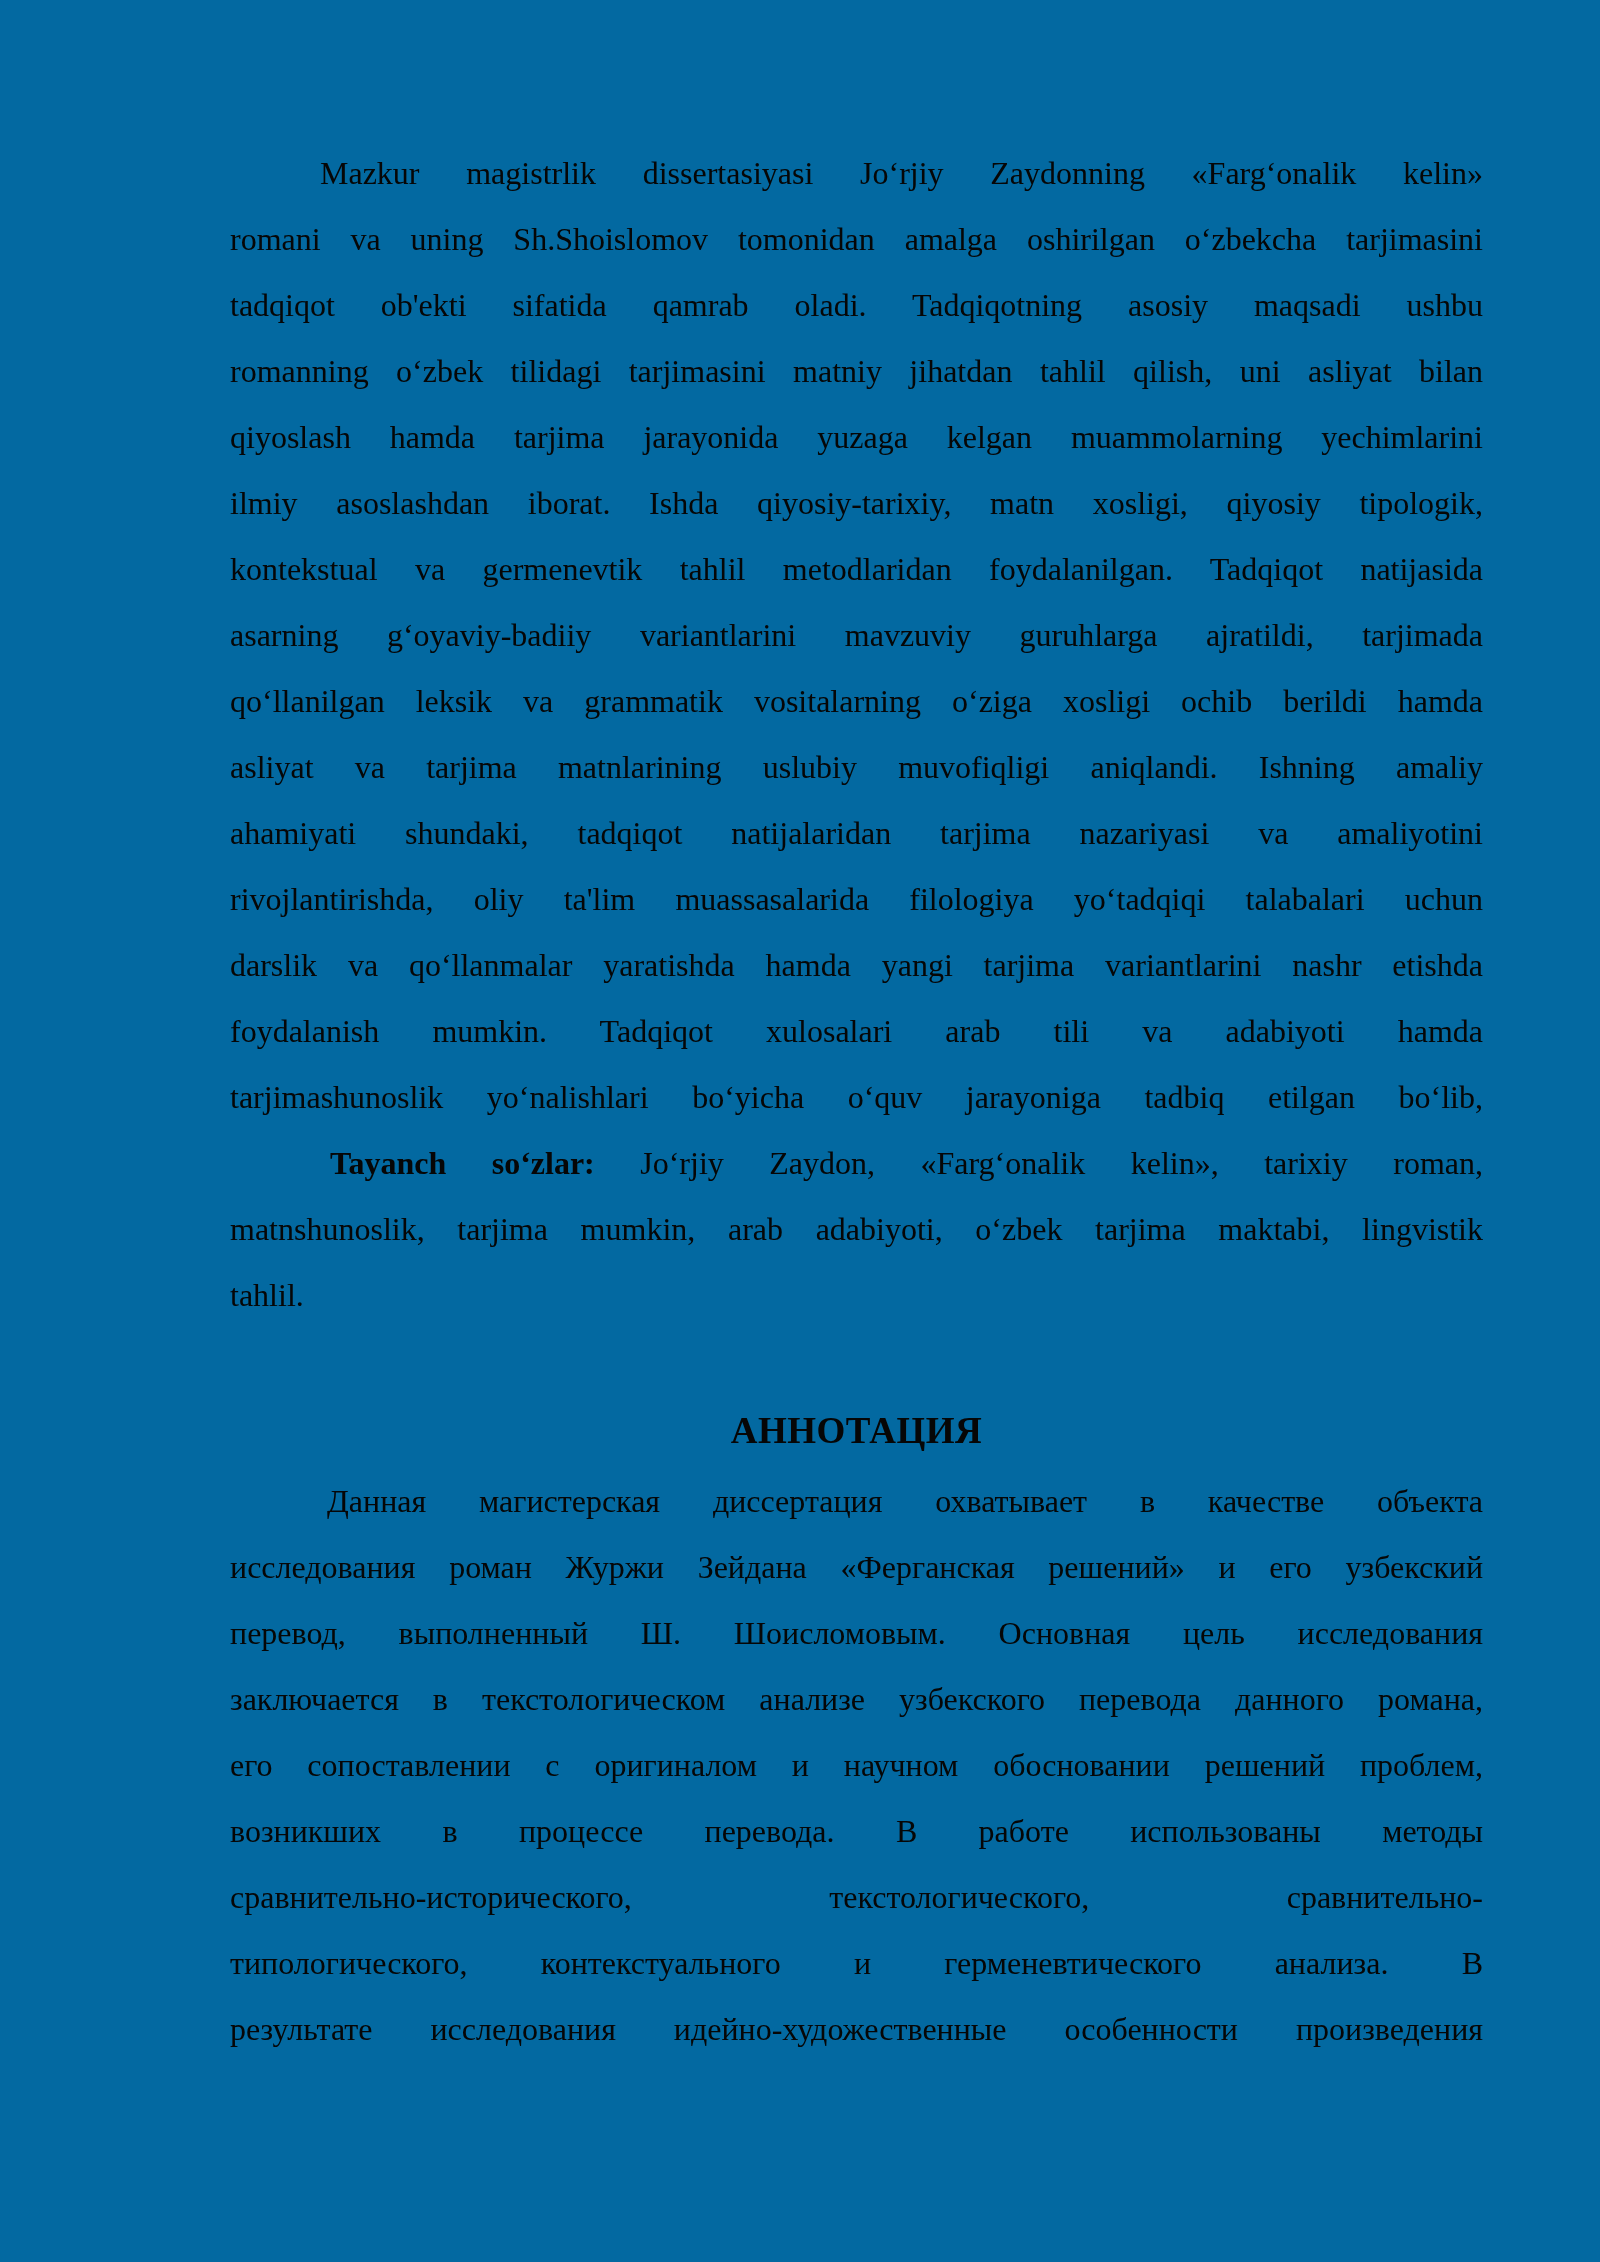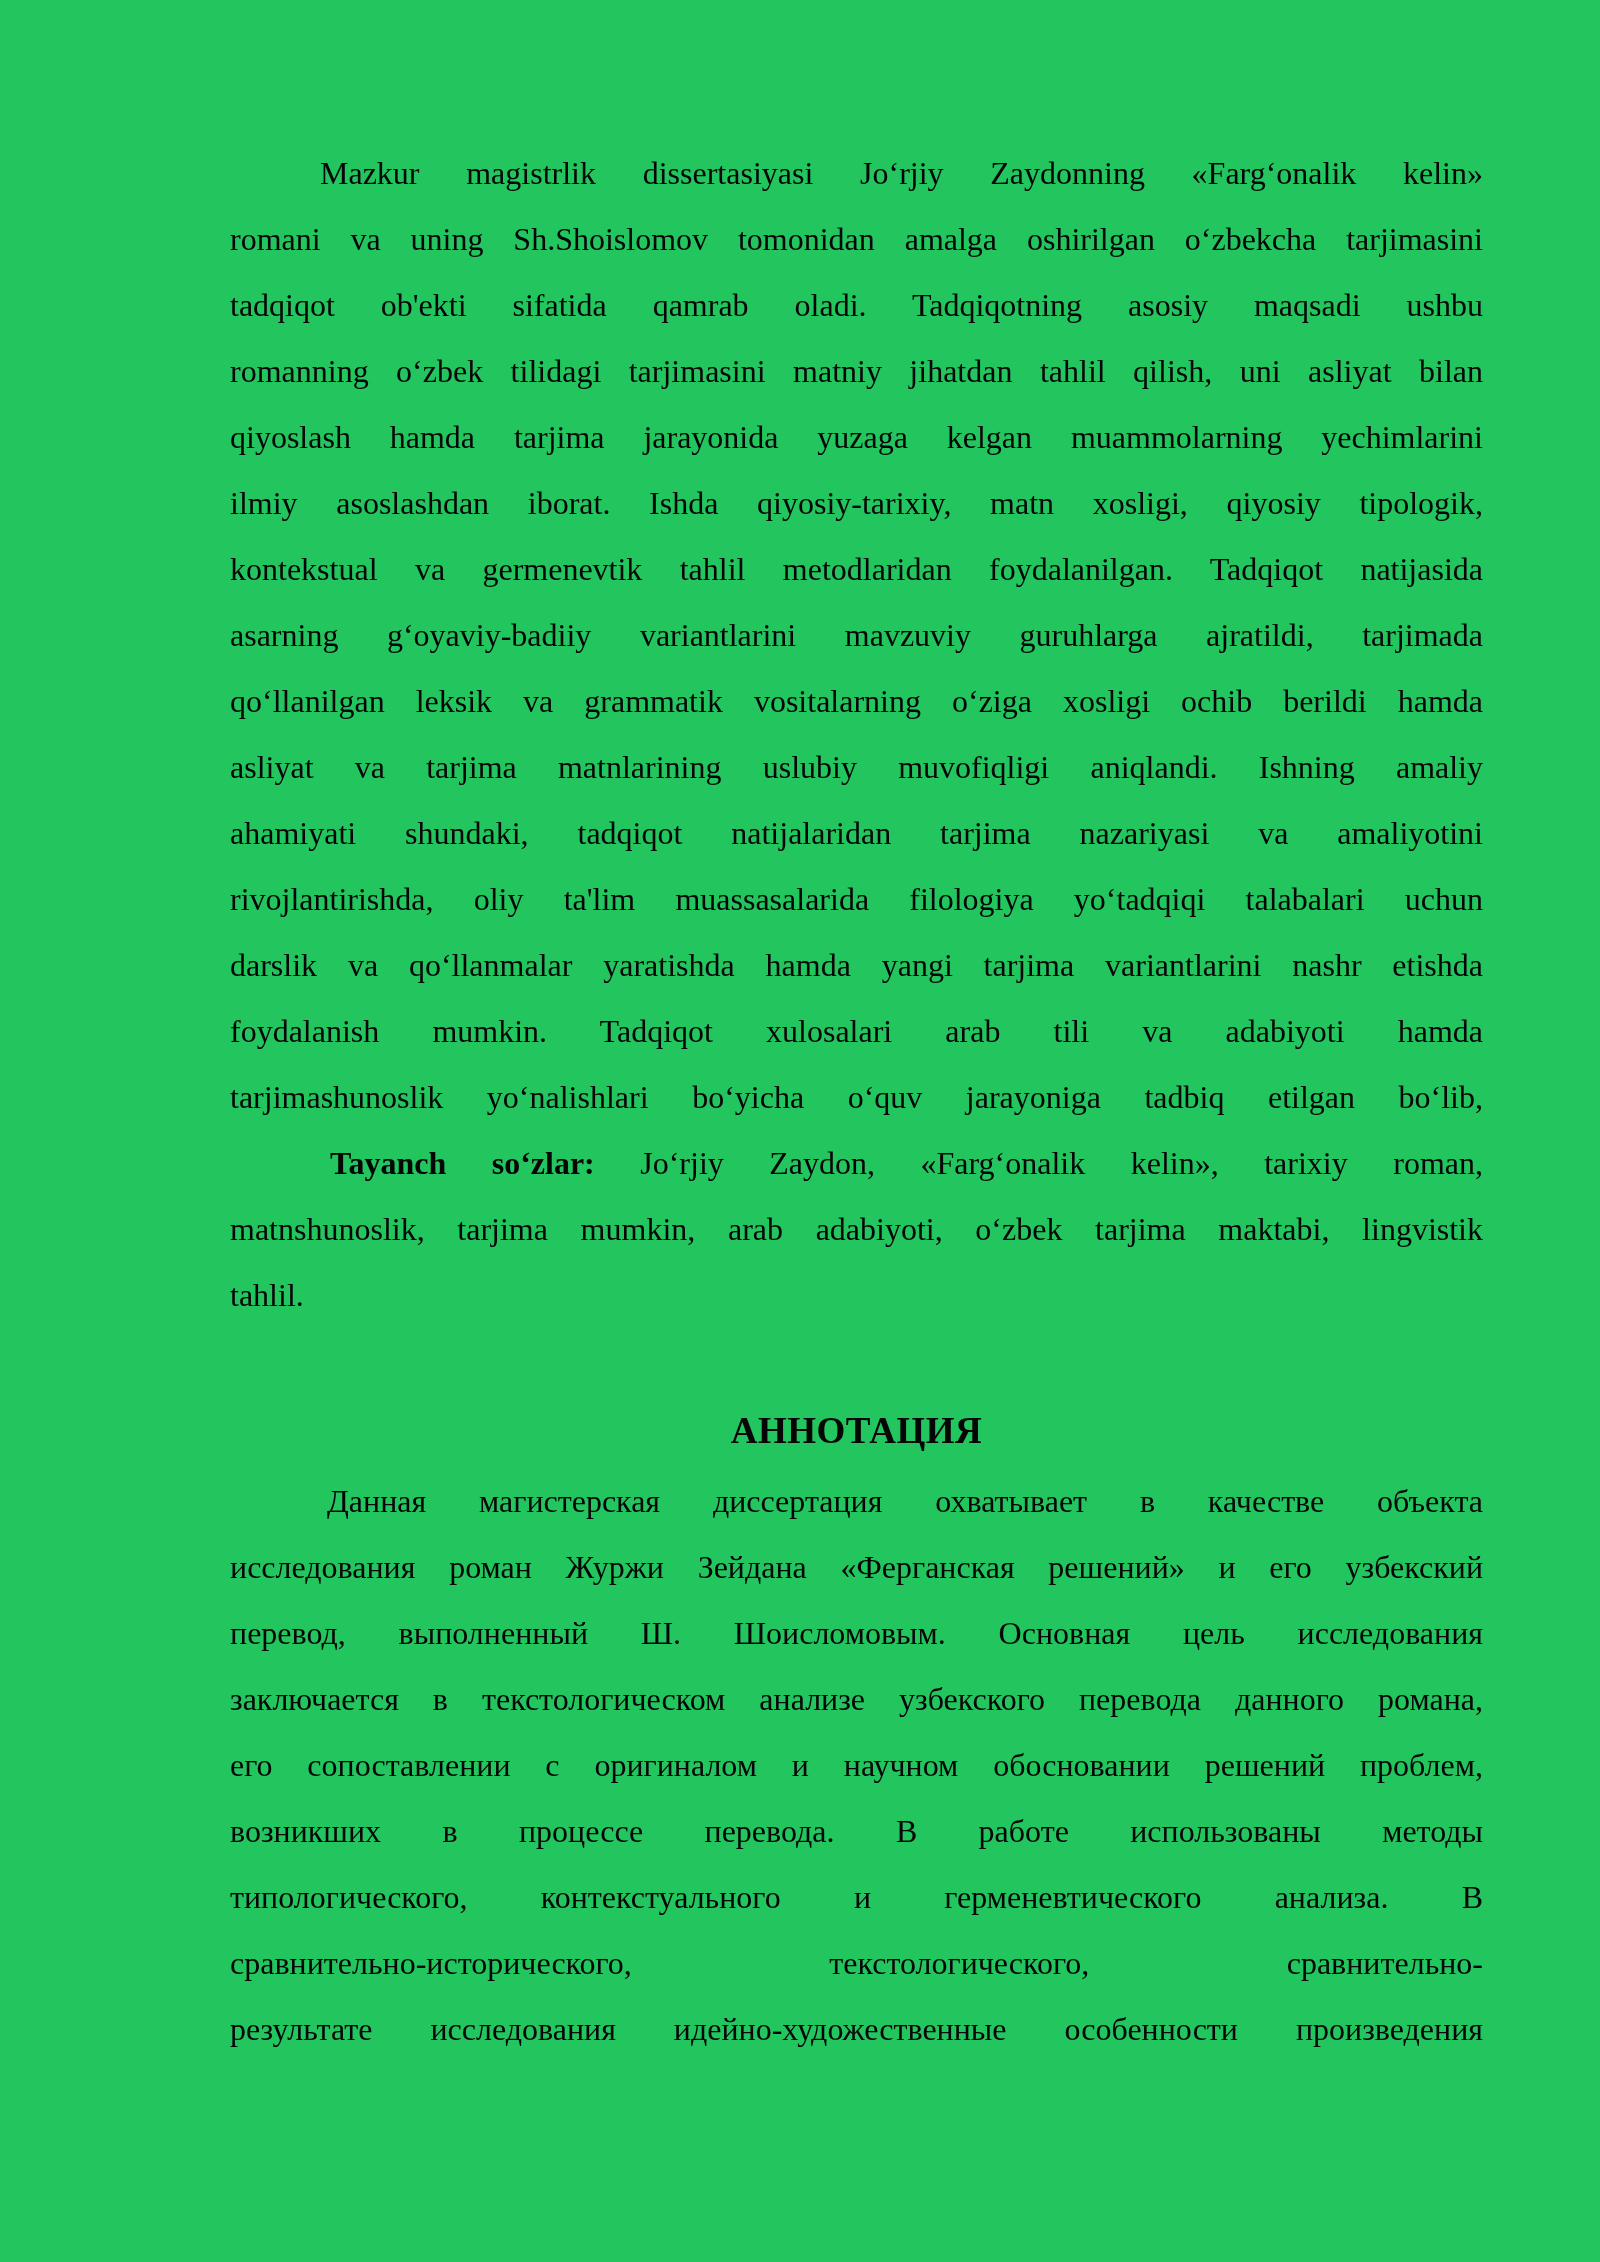--- a/index.html
+++ b/index.html
@@ -4,21 +4,21 @@
 <style>
   html, body {
     margin: 0;
     padding: 0;
     background: #ffffff;
   }
   .page {
     position: relative;
     width: 1600px;
     height: 2262px;
-    background: #22c55e;
+    background: #0369a1;
     overflow: hidden;
     font-family: "Liberation Serif", "DejaVu Serif", serif;
     color: #060606;
   }
   .content {
     position: absolute;
     left: 230px;
     top: 140px;
     width: 1253px;
     font-size: 32px;
@@ -83,19 +83,19 @@
 
     <h1 class="annotation-heading">АННОТАЦИЯ</h1>
 
     <section>
       <div class="line indent-ru">Данная магистерская диссертация охватывает в качестве объекта</div>
       <div class="line">исследования роман Журжи Зейдана «Ферганская решений» и его узбекский</div>
       <div class="line">перевод, выполненный Ш. Шоисломовым. Основная цель исследования</div>
       <div class="line">заключается в текстологическом анализе узбекского перевода данного романа,</div>
       <div class="line">его сопоставлении с оригиналом и научном обосновании решений проблем,</div>
       <div class="line">возникших в процессе перевода. В работе использованы методы</div>
+      <div class="line">сравнительно-исторического, текстологического, сравнительно-</div>
       <div class="line">типологического, контекстуального и герменевтического анализа. В</div>
-      <div class="line">сравнительно-исторического, текстологического, сравнительно-</div>
       <div class="line">результате исследования идейно-художественные особенности произведения</div>
     </section>
 
   </main>
 </div>
 
 </body></html>

